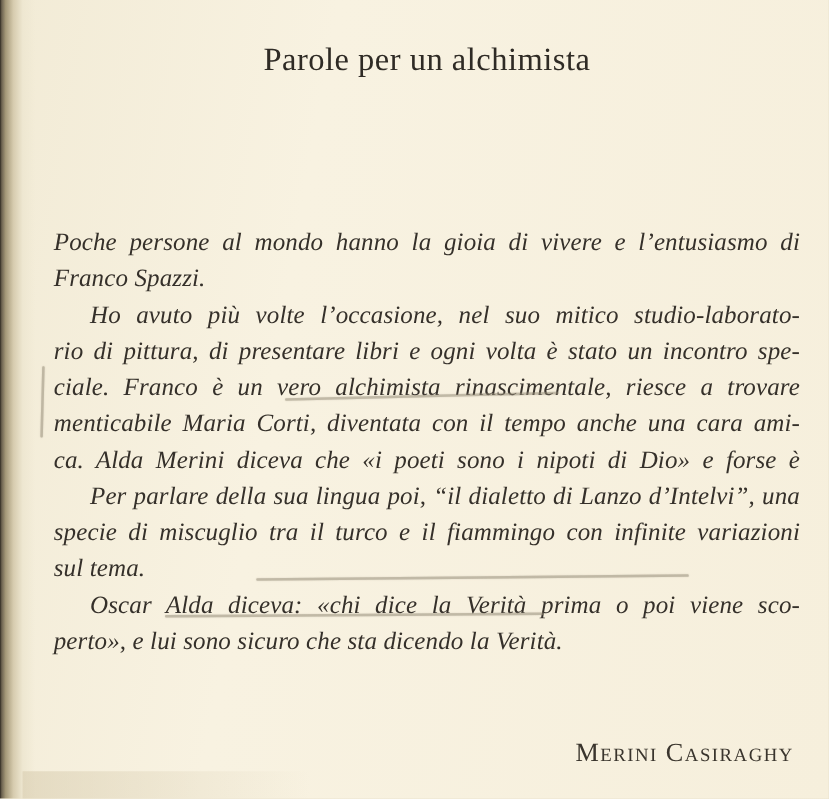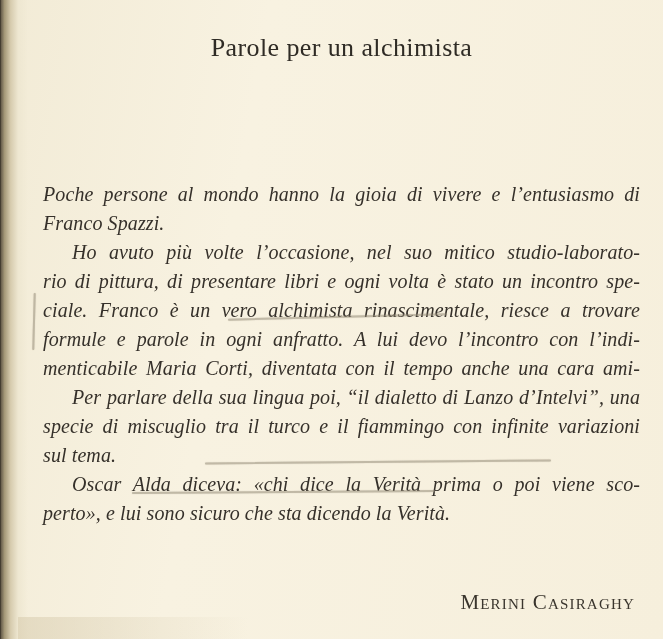--- a/index.html
+++ b/index.html
@@ -88,22 +88,22 @@
   <div class="bottom-shade"></div>
 
   <h1 class="title">Parole per un alchimista</h1>
 
   <div class="body-text">
     <p class="line justify">Poche persone al mondo hanno la gioia di vivere e l’entusiasmo di</p>
     <p class="line end">Franco Spazzi.</p>
     <p class="line indent justify">Ho avuto più volte l’occasione, nel suo mitico studio-laborato-</p>
     <p class="line justify">rio di pittura, di presentare libri e ogni volta è stato un incontro spe-</p>
     <p class="line justify">ciale. Franco è un vero alchimista rinascimentale, riesce a trovare</p>
-    <p class="line justify">formule e parole in ogni anfratto. A lui devo l’incontro con l’indi-</p>
     <p class="line justify">menticabile Maria Corti, diventata con il tempo anche una cara ami-</p>
+    <p class="line justify">ca. Alda Merini diceva che «i poeti sono i nipoti di Dio» e forse è</p>
     <p class="line indent justify">Per parlare della sua lingua poi, “il dialetto di Lanzo d’Intelvi”, una</p>
     <p class="line justify">specie di miscuglio tra il turco e il fiammingo con infinite variazioni</p>
     <p class="line end">sul tema.</p>
     <p class="line indent justify">Oscar Alda diceva: «chi dice la Verità prima o poi viene sco-</p>
     <p class="line end">perto», e lui sono sicuro che sta dicendo la Verità.</p>
   </div>
 
   <div class="signature">Merini Casiraghy</div>
 
   <div class="pencil pencil-v"></div>

